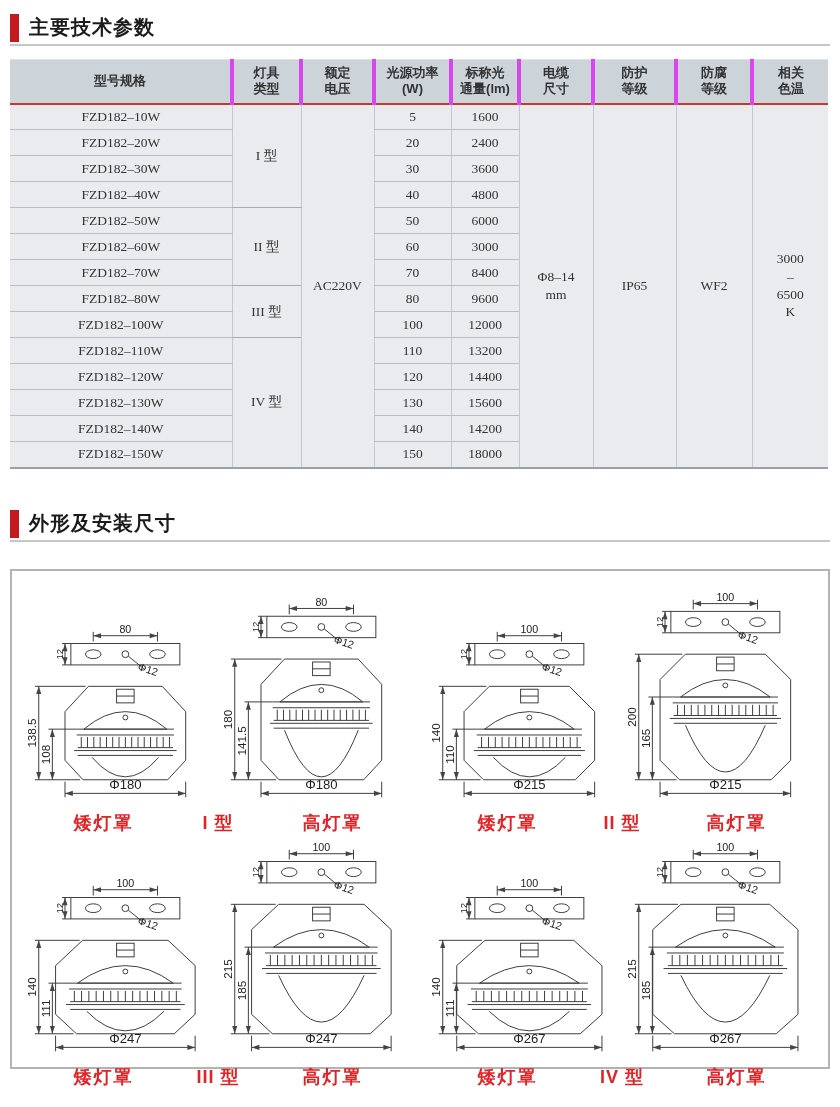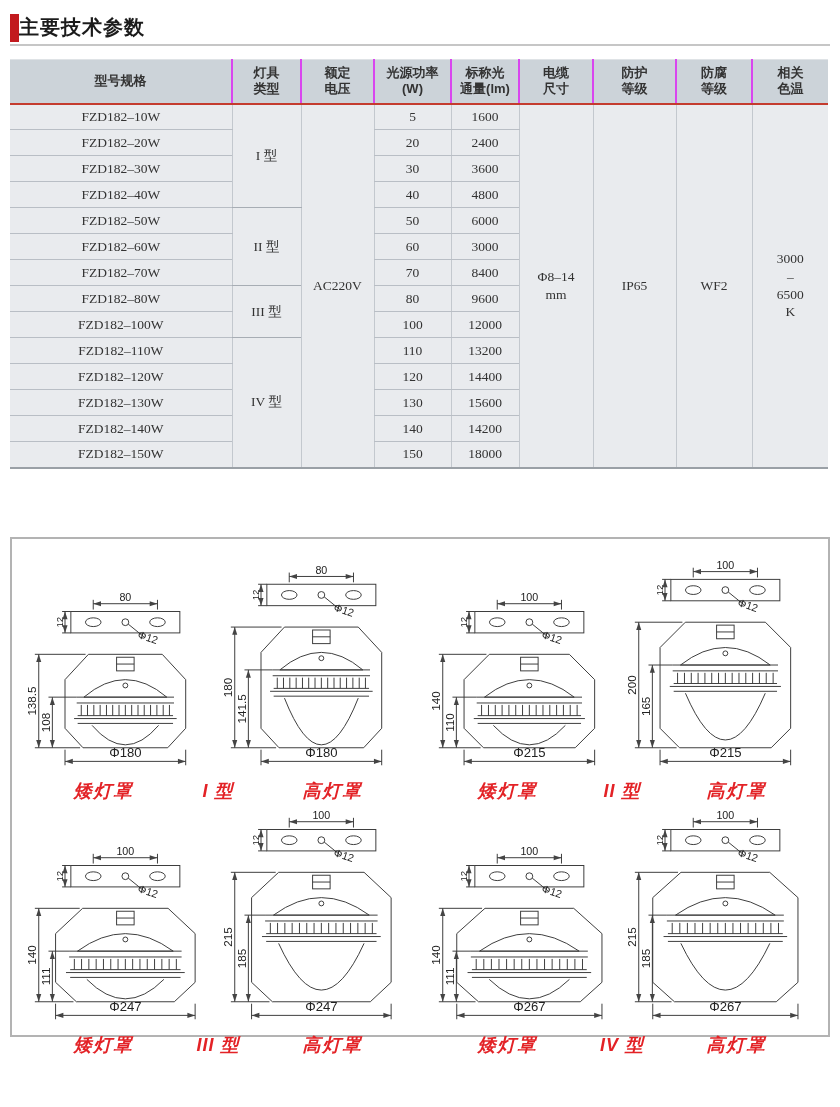--- a/index.html
+++ b/index.html
@@ -12,48 +12,48 @@
     --vgrid:#c3c8ce;
     --ink:#2d2d2d;
   }
   *{box-sizing:border-box;margin:0;padding:0;}
   body{
     width:840px;height:1107px;background:#ffffff;
     font-family:"Liberation Sans","DejaVu Sans",sans-serif;
     color:var(--ink);overflow:hidden;
   }
   .page{padding:14px 10px 0 10px;}
-  .section-header{display:flex;gap:0;height:32px;
+  .section-header{display:flex;gap:10px;height:32px;
     border-bottom:2px solid #c6c6c6;padding-bottom:4px;}
   .red-bar{width:9px;height:28px;background:var(--red-bar);flex:0 0 auto;}
   .section-title{font-size:20px;font-weight:bold;color:#1b1b1b;letter-spacing:1px;}
   .spec-table{border-collapse:collapse;width:705px;margin-top:13px;
     border-bottom:2px solid #9aa0a6;table-layout:fixed;}
   .spec-table th{
     background:var(--hdr-bg);font-size:13px;font-weight:bold;color:#333;
     height:44px;text-align:center;vertical-align:middle;line-height:1.25;
-    border-left:2px solid #d946ef;border-bottom:2px solid var(--red-line);
+    border-left:4px solid #d946ef;border-bottom:2px solid var(--red-line);
     border-top:1px solid #dfe3e6;}
   .spec-table th:first-child{border-left:none;}
   .spec-table td{
     background:var(--cell-bg);font-size:13.5px;color:#333;text-align:center;
     vertical-align:middle;height:26px;line-height:1.3;
     border-left:1px solid var(--vgrid);font-family:Liberation Serif, serif;}
   .spec-table td:first-child{border-left:none;}
   .spec-table td.rowline{border-bottom:1px solid var(--grid);}
   .spec-table td.groupcell{border-bottom:1px solid #a7adb4;}
   .note{margin-top:13px;color:var(--red-text);font-size:13.5px;font-weight:bold;}
   .gap{height:41px;}
   .draw-box{margin-top:27px;border:2px solid #b3b3b3;height:500px;
     padding:18px 4px 6px 4px;}
   .draw-row{display:flex;justify-content:space-around;}
   .draw-group{width:400px;display:flex;flex-direction:column;align-items:center;}
   .draw-pair{display:flex;align-items:flex-end;gap:6px;}
   .svg-slot{line-height:0;}
-  .draw-labels{display:flex;align-items:center;width:380px;margin-top:4px;margin-bottom:8px;font-style:italic;}
+  .draw-labels{display:flex;align-items:center;width:380px;margin-top:4px;margin-bottom:8px;}
   .red-label{color:var(--red-text);font-size:18px;font-weight:bold;letter-spacing:2px;}
   .red-label.side{flex:1;text-align:center;}
   .red-label.type{width:78px;text-align:center;letter-spacing:1px;}
   svg text{font-family:"Liberation Sans","DejaVu Sans",sans-serif;}
 </style>
 </head>
 <body>
 
 <div class="page">
 
@@ -166,20 +166,24 @@
           <td class="rowline">FZD182–150W</td>
           <td class="rowline">150</td>
           <td class="rowline">18000</td>
         </tr>
       </tbody>
   </table>
 
 
   <div class="gap"></div>
 
+  <div class="section-header">
+    <span class="red-bar"></span>
+    <span class="section-title">外形及安装尺寸</span>
+  </div>
 
   <div class="draw-box">
     <div class="draw-row">
       <div class="draw-group">
         <div class="draw-pair">
           <div class="svg-slot"><svg viewBox="0 0 195 224" width="190" height="218">
                 <g stroke="#3a3a3a" stroke-width="1" fill="none">
                   <rect x="47" y="56" width="112" height="22"></rect>
                   <ellipse cx="70" cy="67" rx="8" ry="4.5"></ellipse>
                   <ellipse cx="136" cy="67" rx="8" ry="4.5"></ellipse>

